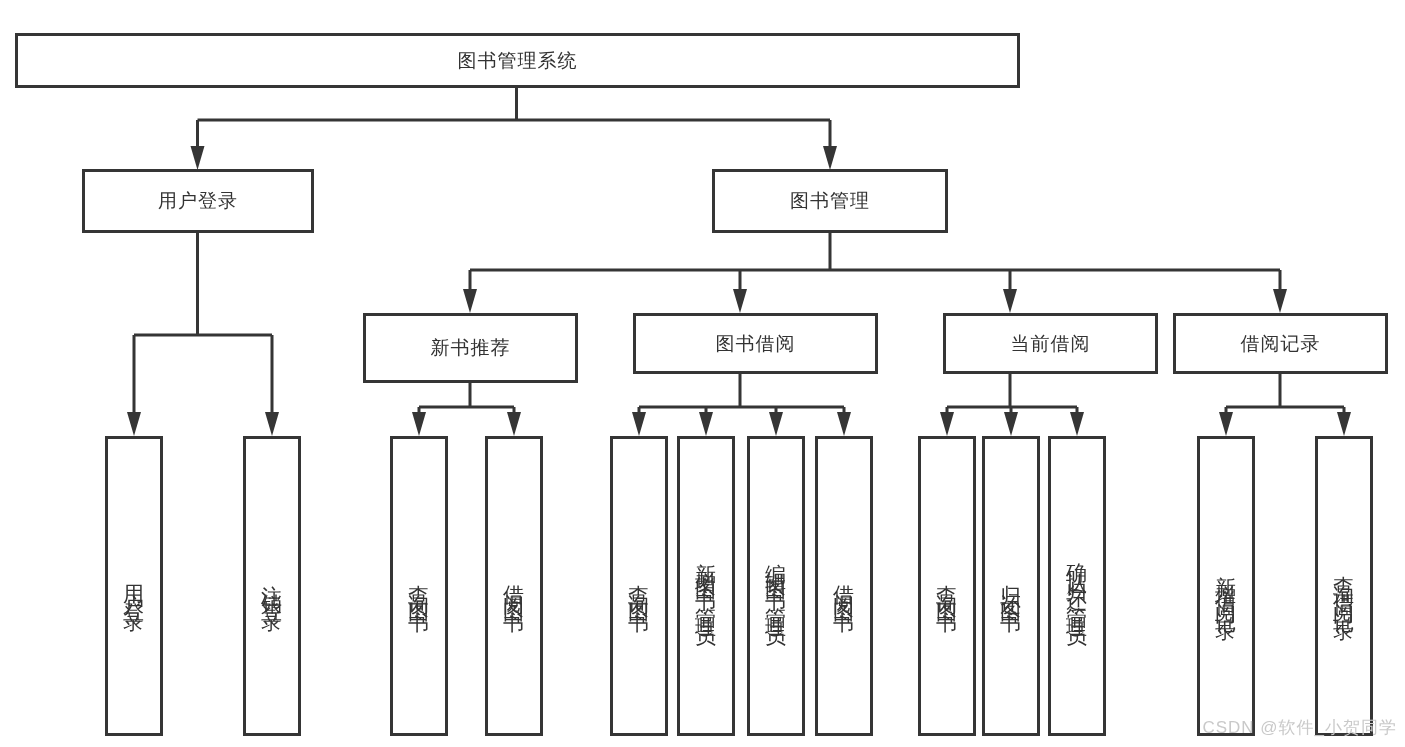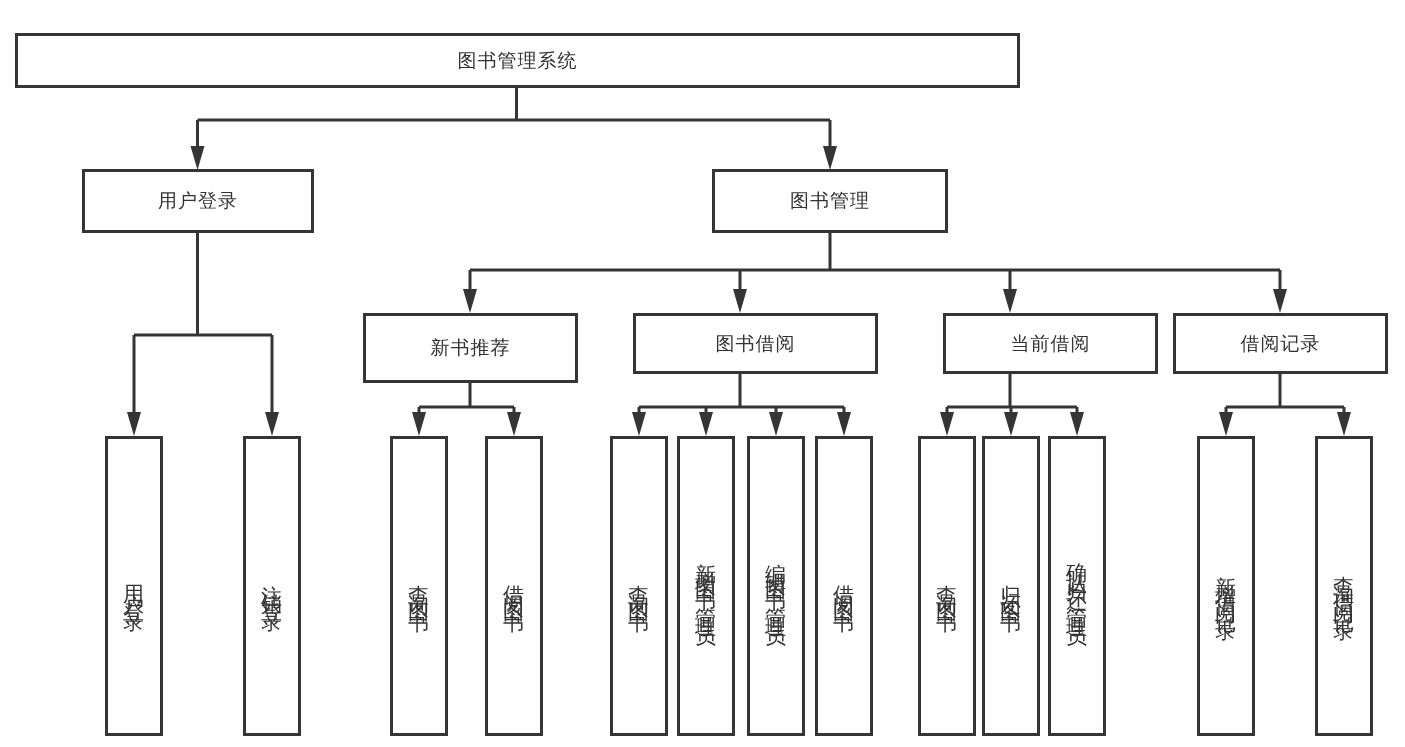--- a/index.html
+++ b/index.html
@@ -167,13 +167,14 @@
     <span class="lbl">确认归还（管理员）</span>
   </div>
 
   <div class="box leaf" style="left:1197px;">
     <span class="lbl">新增借阅记录</span>
   </div>
   <div class="box leaf" style="left:1315px;">
     <span class="lbl">查询借阅记录</span>
   </div>
 
+  <div class="watermark">CSDN @软件_小贺同学</div>
 </div>
 
 </body></html>

